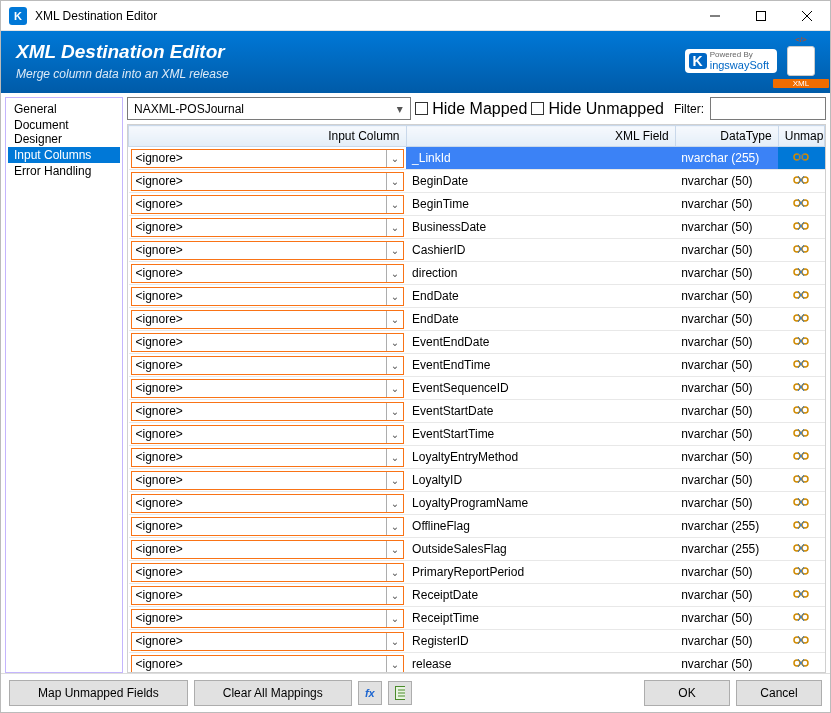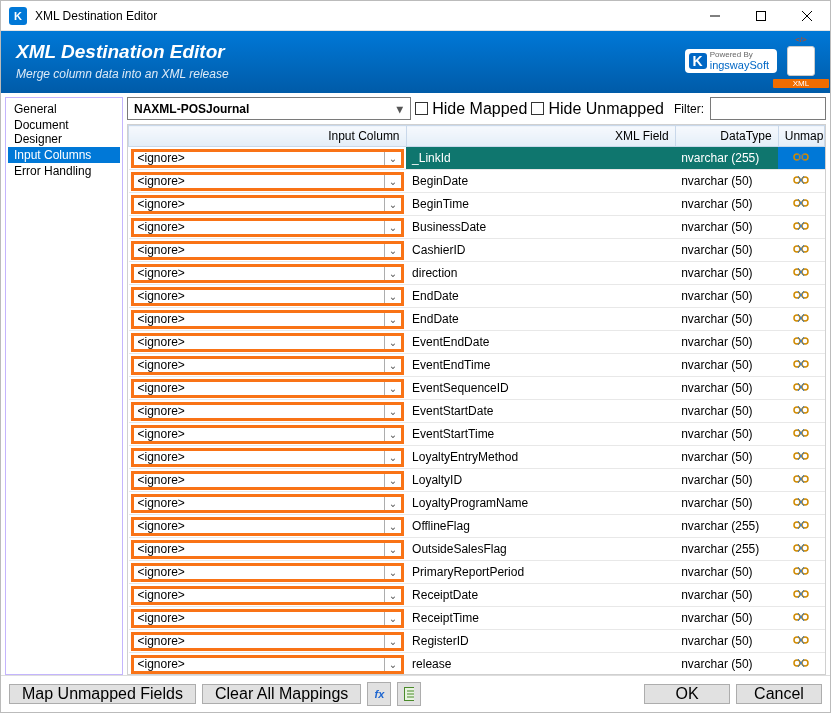--- a/index.html
+++ b/index.html
@@ -17,44 +17,44 @@
   .ks-badge { display:flex; align-items:center; background:#fff; border-radius:4px; padding:2px 8px 2px 4px; color:#0067c5; font-size:11px; }
   .ks-badge .k { background:#0067c5; color:#fff; font-weight:bold; border-radius:3px; padding:0 4px; margin-right:3px; font-size:14px; }
   .ks-badge .txt small{ display:block; font-size:8px; color:#666; line-height:1; }
   .xml-badge { width:28px; height:30px; background:#fff; border:1px solid #ccc; border-radius:3px; display:flex; flex-direction:column; align-items:center; justify-content:center; font-size:8px; color:#d74500; }
   .body { flex:1; display:flex; min-height:0; padding:4px 4px 0 4px; gap:4px; }
   .sidebar { width:118px; border:1px solid #c4b5fd; padding:3px 2px; background:#fff; }
   .nav-item { padding:1px 6px; font-size:12px; color:#000; cursor:default; }
   .nav-item.sel { background:#0078d7; color:#fff; }
   .right-pane { flex:1; display:flex; flex-direction:column; min-width:0; }
   .top-controls { display:flex; align-items:center; gap:4px; padding-bottom:4px; }
-  .combo { flex:1; height:23px; border:1px solid #7a7a7a; display:flex; align-items:center; padding:0 2px 0 6px; font-size:12px; background:#fff;font-weight:bold; }
+  .combo { flex:1; height:23px; border:1px solid #7a7a7a; display:flex; align-items:center; padding:0 2px 0 6px; font-size:12px; background:#fff; }
   .combo .arrow { margin-left:auto; width:17px; text-align:center; color:#555; }
   .chk { display:flex; align-items:center; gap:4px; font-size:16px; height:23px; }
   .chk .box { width:13px; height:13px; border:1px solid #333; background:#fff; }
   .filter-label { font-size:12px; padding:0 2px 0 6px; }
   .filter-input { width:116px; height:23px; border:1px solid #7a7a7a; padding:0 4px; font-size:12px; }
   .grid-wrap { flex:1; border:1px solid #d0d0d0; overflow:hidden; position:relative; min-height:0; }
   .grid { width:100%; border-collapse:collapse; table-layout:fixed; }
   .grid th { background:linear-gradient(#f6f9fd,#e4eef8); border:1px solid #c9d8ea; font-weight:normal; font-size:12px; text-align:right; padding:3px 6px; position:sticky; top:0; }
   .grid td { border-bottom:1px solid #e8e8e8; font-size:12px; padding:0; height:23px; vertical-align:middle; }
   .col-input { width:264px; }
   .col-field { width:256px; }
   .col-type { width:98px; }
   .col-unmap { width:44px; text-align:center; }
   td.input-cell { padding:0 2px; }
-  .mini-combo { height:19px; border:3px solid #f97316; display:flex; align-items:center; padding:0 0 0 4px; font-size:12px; background:#fff; }
+  .mini-combo { height:19px; border:1px solid #f97316; display:flex; align-items:center; padding:0 0 0 4px; font-size:12px; background:#fff; }
   .mini-combo .arrow { margin-left:auto; width:17px; height:100%; display:flex; align-items:center; justify-content:center; border-left:1px solid #adadad; color:#555; font-size:10px; }
   td.xml-cell, td.type-cell { padding-left:6px; }
-  tr.sel td.xml-cell, tr.sel td.type-cell { background:#0f766e; color:#fff; }
+  tr.sel td.xml-cell, tr.sel td.type-cell { background:#3b82f6; color:#fff; }
   tr.sel td.unmap-cell { background:#0078d7; }
   .unmap-icon { display:inline-block; }
   .grid-scroll { position:absolute; inset:0; overflow-y:scroll; }
   .footer { border-top:1px solid #ddd; display:flex; align-items:center; padding:6px 8px; gap:6px; }
-  .btn { height:20px; border:1px solid #adadad; background:#e1e1e1; padding:0 12px; font-size:16px; display:flex; align-items:center; }
+  .btn { height:26px; border:1px solid #adadad; background:#e1e1e1; padding:0 28px; font-size:12px; display:flex; align-items:center; }
   .icon-btn { width:24px; height:24px; border:1px solid #adadad; background:#e1e1e1; display:flex; align-items:center; justify-content:center; font-size:11px; }
   .footer .spacer { flex:1; }
   .btn.wide { width:86px; justify-content:center; }
 </style>
 </head>
 <body>
 
 <div class="window">
   <div class="titlebar">
     <div class="app-icon">K</div>

